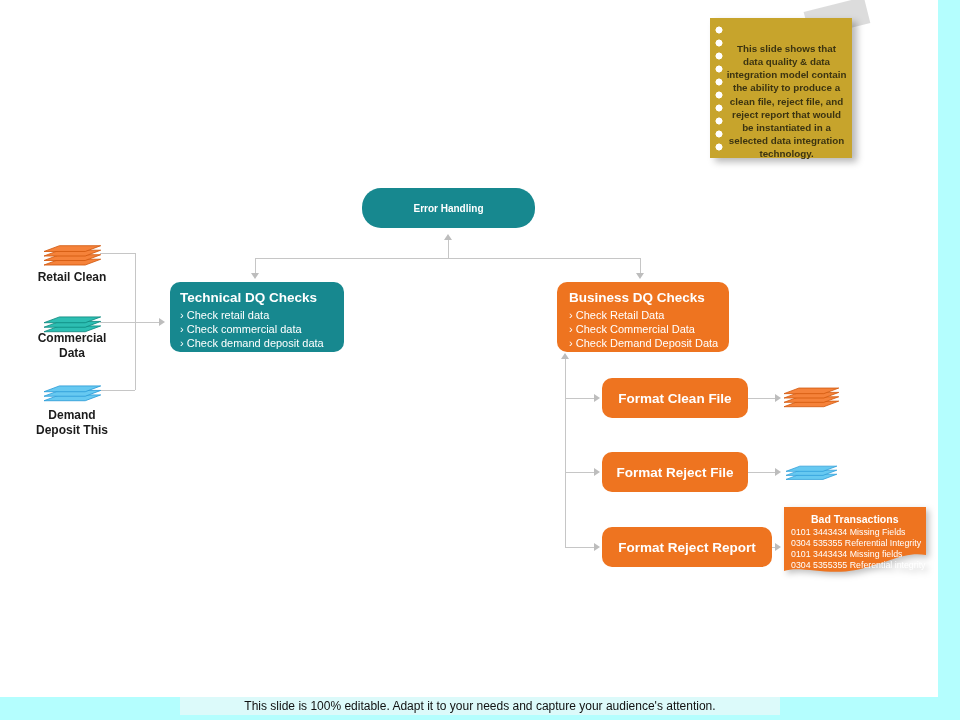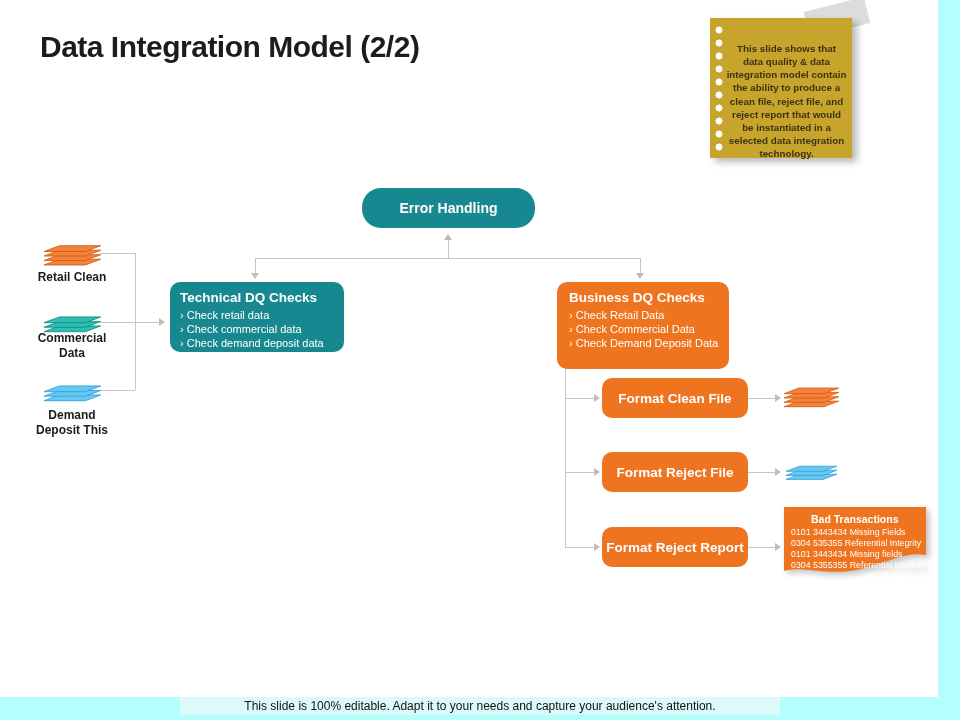--- a/index.html
+++ b/index.html
@@ -44,21 +44,21 @@
   .vline{width:1px;}
   .arr{position:absolute;width:0;height:0;}
   .arr-right{border-top:4px solid transparent;border-bottom:4px solid transparent;border-left:6px solid #bdbdbd;}
   .arr-down{border-left:4px solid transparent;border-right:4px solid transparent;border-top:6px solid #bdbdbd;}
   .arr-up{border-left:4px solid transparent;border-right:4px solid transparent;border-bottom:6px solid #bdbdbd;}
   
   .node{position:absolute;border-radius:10px;color:#fff;box-sizing:border-box;}
   .teal{background:#17888F;}
   .orange{background:#EE7420;}
   .pill{display:flex;align-items:center;justify-content:center;font-weight:bold;}
-  .pill-lg{font-size:14px;border-radius:19px;}
+  .pill-lg{font-size:10px;border-radius:19px;}
   .pill-md{font-size:13.5px;}
   .dq{padding:8px 10px;}
   .dq-title{font-weight:bold;font-size:13.5px;margin-bottom:3px;}
   .dq-item{font-size:11px;line-height:1.28;}
   
   .src-label{
     position:absolute;text-align:center;font-size:12px;font-weight:bold;color:#1c1c1c;line-height:1.22;
   }
   .icon{position:absolute;}
   
@@ -72,21 +72,20 @@
   .badtx-title{font-size:10.5px;font-weight:bold;margin-bottom:2px;margin-left:20px;}
   .badtx-line{font-size:8.8px;line-height:11px;white-space:nowrap;}
 </style>
 </head>
 <body>
 
 <div class="slide">
 
   <div class="edge-right"></div>
 
-  <div class="slide-title">Data Integration Model (2/2)</div>
 
   <div class="tape"></div>
   <div class="sticky">
     <div class="sticky-dots"></div>
     <div class="sticky-text">This slide shows that data quality &amp; data integration model contain the ability to produce a clean file, reject file, and reject report that would be instantiated in a selected data integration technology.</div>
   </div>
 
   <div class="hline" style="left:255px;top:258px;width:385px;"></div>
   <div class="vline" style="left:448px;top:240px;height:18px;"></div>
   <div class="arr arr-up" style="left:444px;top:234px;"></div>
@@ -121,34 +120,34 @@
     <span>Error Handling</span>
   </div>
 
   <div class="node teal dq" style="left:170px;top:282px;width:174px;height:70px;">
     <div class="dq-title">Technical DQ Checks</div>
     <div class="dq-item">› Check retail data</div>
     <div class="dq-item">› Check commercial data</div>
     <div class="dq-item">› Check demand deposit data</div>
   </div>
 
-  <div class="node orange dq" style="left:557px;top:282px;width:172px;height:87px;padding-left:12px;">
+  <div class="node orange dq" style="left:557px;top:282px;width:172px;height:70px;padding-left:12px;">
     <div class="dq-title">Business DQ Checks</div>
     <div class="dq-item">› Check Retail Data</div>
     <div class="dq-item">› Check Commercial Data</div>
     <div class="dq-item">› Check Demand Deposit Data</div>
   </div>
 
   <div class="node orange pill pill-md" style="left:602px;top:378px;width:146px;height:40px;">
     <span>Format Clean File</span>
   </div>
   <div class="node orange pill pill-md" style="left:602px;top:452px;width:146px;height:40px;">
     <span>Format Reject File</span>
   </div>
-  <div class="node orange pill pill-md" style="left:602px;top:527px;width:146px;height:40px;">
+  <div class="node orange pill pill-md" style="left:602px;top:527px;width:170px;height:40px;">
     <span>Format Reject Report</span>
   </div>
 
   <svg class="icon st-orange" style="left:44px;top:241px;" width="58" height="30" viewBox="0 0 90 34">
     <polygon points="0,31 64,31 88,22 24,22"></polygon>
       <polygon points="0,24 64,24 88,15 24,15"></polygon>
     <polygon points="0,17 64,17 88,8 24,8"></polygon>
       <polygon points="0,10 64,10 88,1 24,1"></polygon>
   </svg>
   <div class="src-label" style="left:18px;top:270px;width:108px;">Retail Clean</div>

